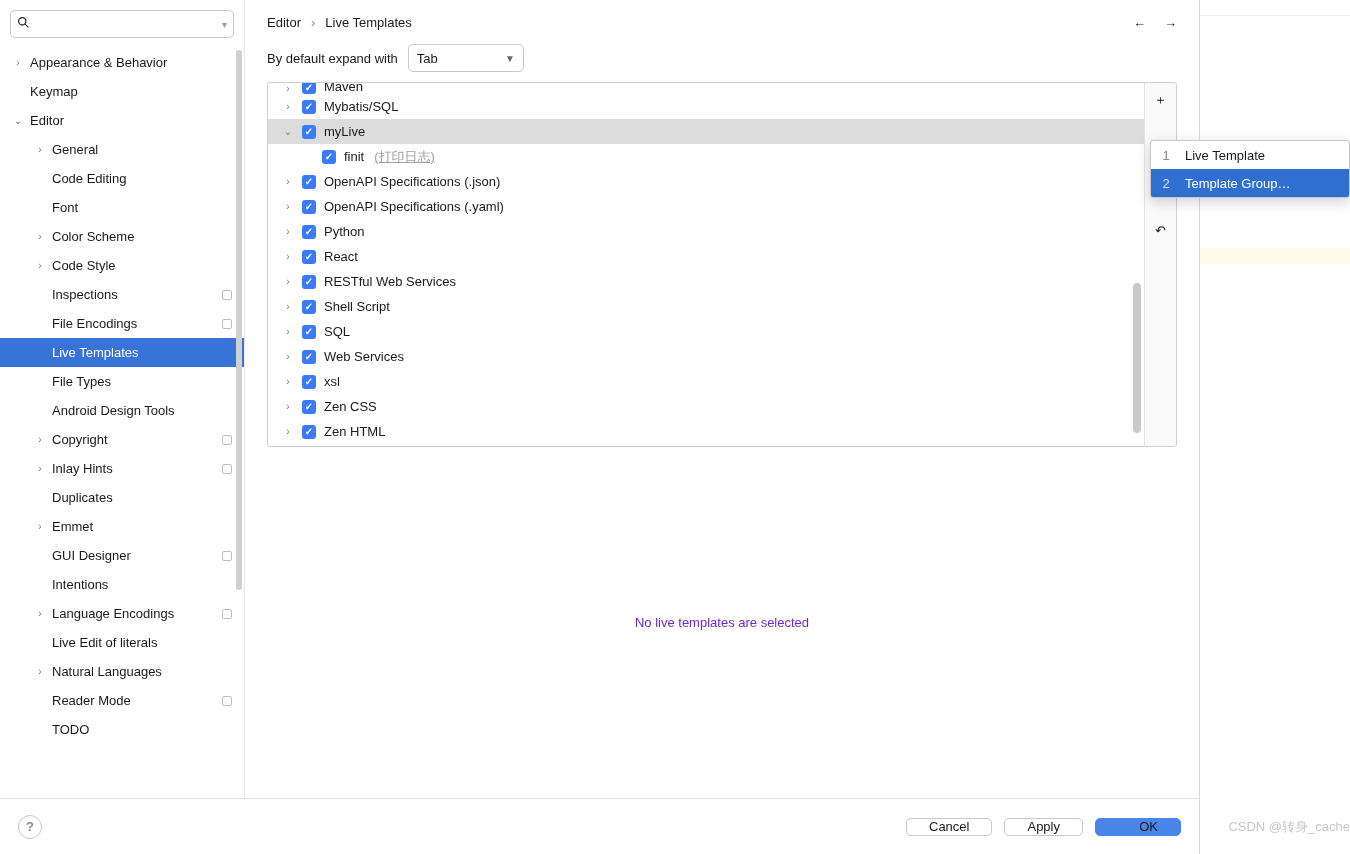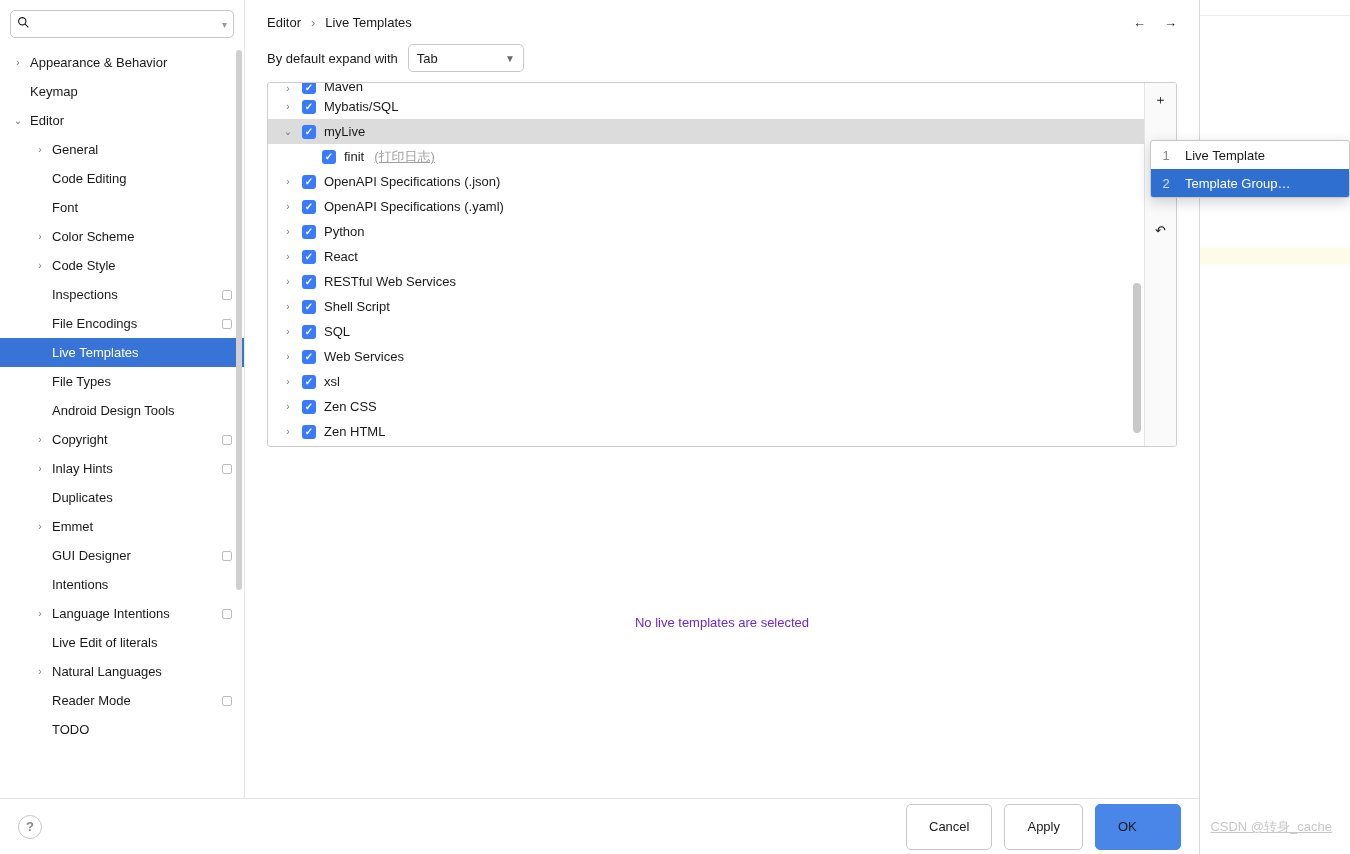--- a/index.html
+++ b/index.html
@@ -48,36 +48,36 @@
 .tlist-scroll { position: absolute; right: 3px; top: 200px; width: 8px; height: 150px; background: #c9c9c9; border-radius: 4px; }
 
 .template-tools { width: 32px; border-left: 1px solid #e4e4e4; display: flex; flex-direction: column; align-items: center; padding-top: 6px; gap: 8px; background: #fafafa; }
 .tool-btn { width: 22px; height: 22px; display: flex; align-items: center; justify-content: center; color: #6a6a6a; cursor: pointer; font-size: 15px; }
 
 .empty-msg { flex: 1; display: flex; align-items: center; justify-content: center; color: #6d28d9; text-align: right; }
 
 .footer { height: 56px; border-top: 1px solid #e5e5e5; display: flex; align-items: center; padding: 0 18px; gap: 12px; }
 .help { width: 24px; height: 24px; border: 1px solid #c8c8c8; border-radius: 50%; display: flex; align-items: center; justify-content: center; color: #888; font-weight: bold; }
 .spacer { flex: 1; }
-.btn { height: 46px; padding: 0 22px; border: 1px solid #c8c8c8; border-radius: 5px; background: #fff; display: inline-flex; align-items: center; justify-content: flex-start; cursor: pointer; }
+.btn { height: 18px; padding: 0 22px; border: 1px solid #c8c8c8; border-radius: 5px; background: #fff; display: inline-flex; align-items: center; justify-content: flex-end; cursor: pointer; }
 .btn.disabled { color: #b0b0b0; }
 .btn.primary { background: #4a86e8; border-color: #4a86e8; color: #fff; font-weight: 500; min-width: 86px; }
 
 .popup { position: absolute; left: 1150px; top: 140px; width: 200px; background: #fff; border: 1px solid #c8c8c8; box-shadow: 0 4px 14px rgba(0,0,0,0.18); border-radius: 3px; overflow: hidden; z-index: 50; }
 .popup-row { display: flex; align-items: center; height: 28px; padding: 0 10px; gap: 14px; }
 .popup-row.selected { background: #2f6fd0; }
 .popup-row.selected span { color: #fff; }
 .popup-num { color: #888; width: 10px; text-align: center; }
 .popup-row.selected .popup-num { color: #cfe0f7; }
 
 .right-pane { flex: 1; background: #fff; position: relative; }
 .right-pane .hl { position: absolute; left: 0; right: 0; top: 248px; height: 16px; background: #fffbe6; }
 .right-pane .top-border { position: absolute; left: 0; right: 0; top: 0; height: 16px; border-bottom: 1px solid #eee; }
 
-.watermark { position: absolute; right: 18px; bottom: 18px; color: #c7c7c7; font-size: 13px; z-index: 60; text-decoration: underline; }
+.watermark { position: absolute; right: 0; bottom: 18px; color: #c7c7c7; font-size: 13px; z-index: 60; }
 </style>
 </head>
 <body>
 
 <div class="app">
   <div class="dialog">
     <div class="dialog-body">
 
       <div class="sidebar">
         <div class="search-wrap">
@@ -169,21 +169,21 @@
               <span class="arrow" style="visibility: hidden;"></span>
               <span>GUI Designer</span>
               <span class="badge"></span>
             </div>
             <div class="tree-row lvl1">
               <span class="arrow" style="visibility: hidden;"></span>
               <span>Intentions</span>
             </div>
             <div class="tree-row lvl1">
               <span class="arrow">›</span>
-              <span>Language Intentions</span>
+              <span>Language Encodings</span>
               <span class="badge"></span>
             </div>
             <div class="tree-row lvl1">
               <span class="arrow" style="visibility: hidden;"></span>
               <span>Live Edit of literals</span>
             </div>
             <div class="tree-row lvl1">
               <span class="arrow">›</span>
               <span>Natural Languages</span>
             </div>

